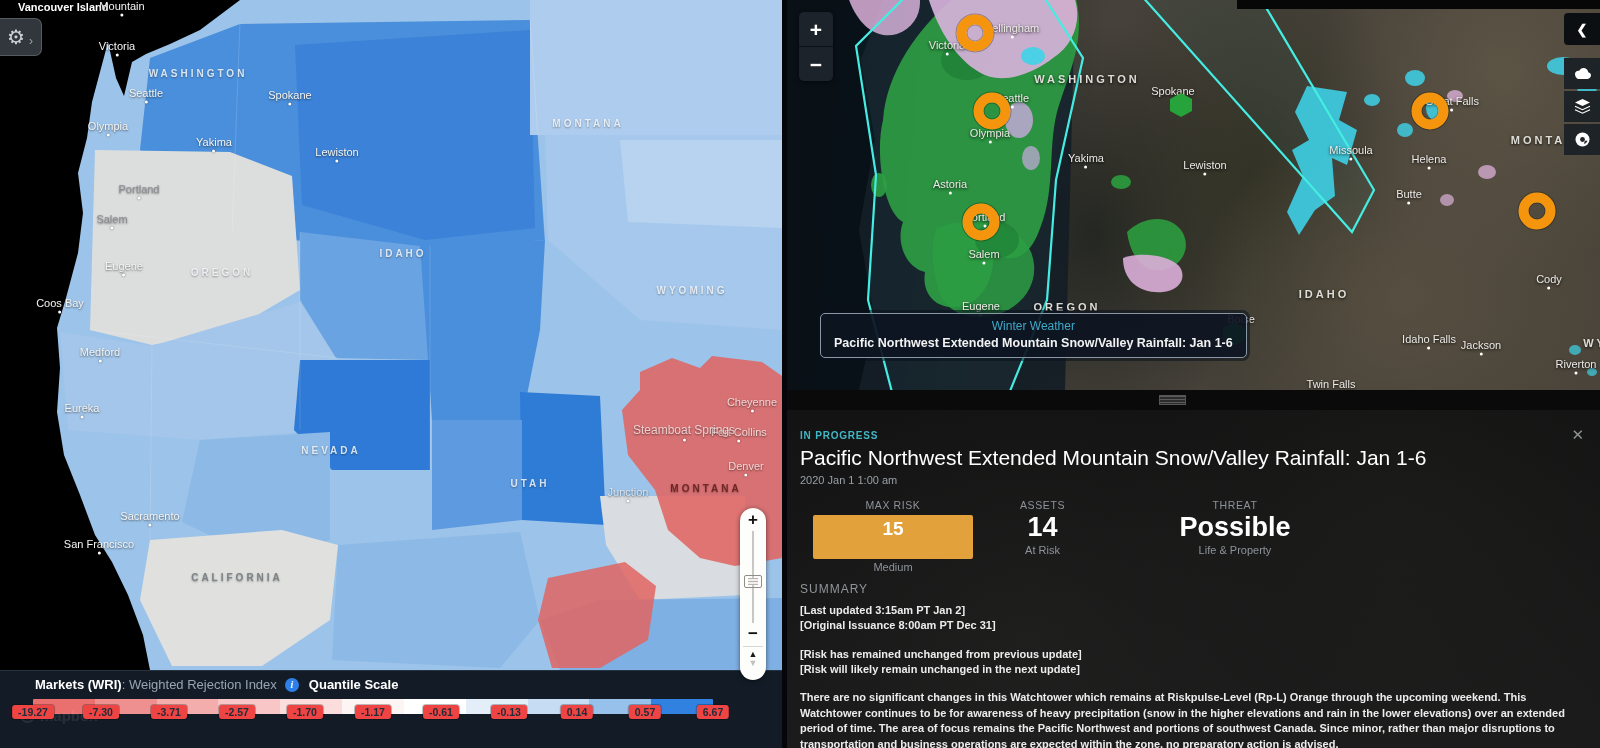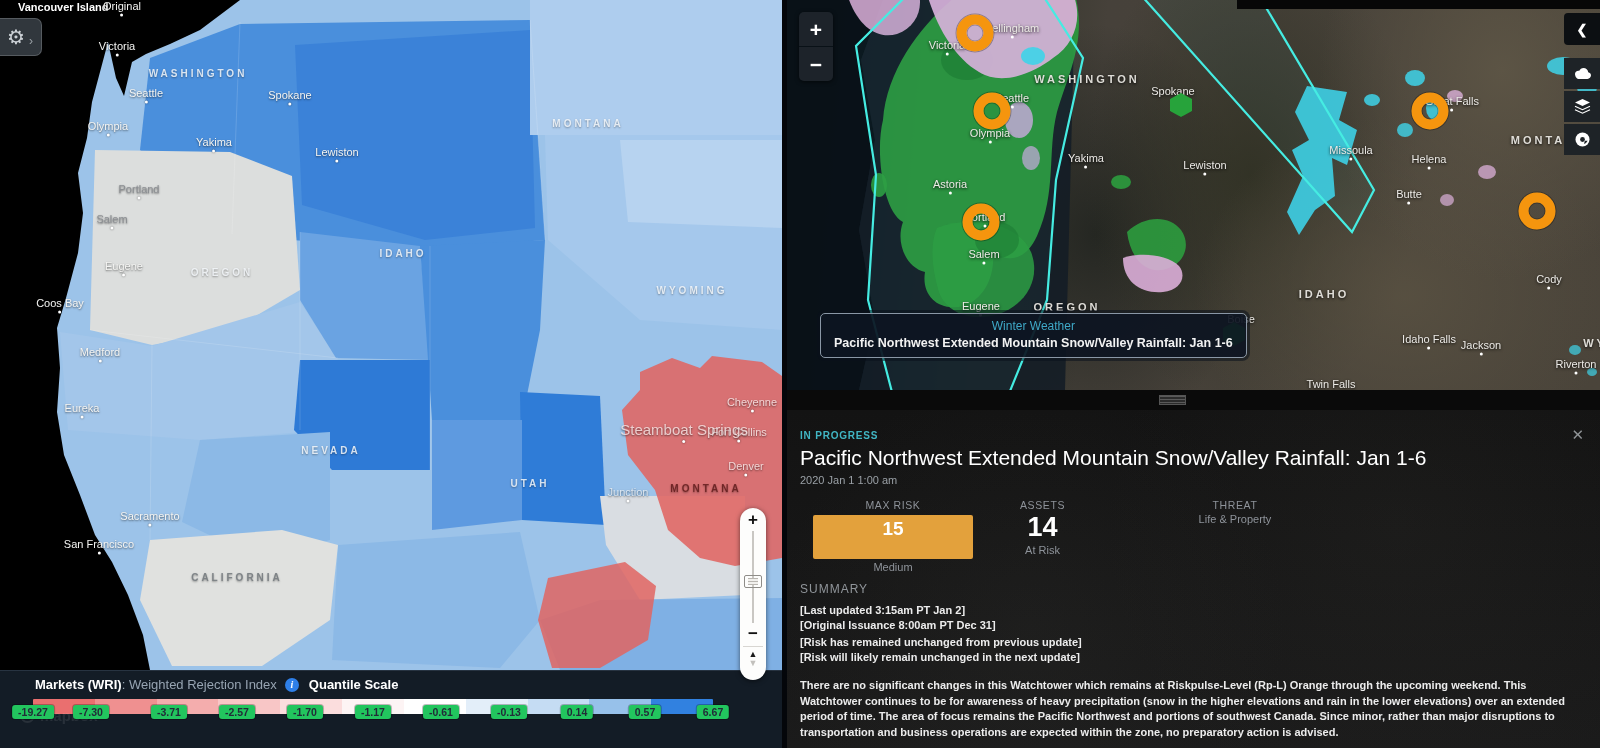--- a/index.html
+++ b/index.html
@@ -31,21 +31,21 @@
 
   
   .legend{position:absolute;left:0;right:0;bottom:0;height:78px;background:#131c26;z-index:5;border-top:1px solid #273341;}
   .legend-title{position:absolute;left:35px;top:6px;display:flex;align-items:center;font-size:13px;color:#fff;white-space:nowrap;}
   .legend-title .b{font-weight:bold;}
   .legend-title .rest{color:#97a4b2;}
   .info-icon{width:14px;height:14px;border-radius:50%;background:#2e7fe8;color:#fff;font:italic bold 10px/14px "Liberation Serif",serif;text-align:center;margin:0 10px 0 8px;cursor:pointer;}
   .scale-name{font-weight:bold;color:#fff;}
   .cbar{position:absolute;left:33px;top:28px;width:680px;height:15px;display:flex;border-radius:1px;overflow:hidden;}
   .cbar span{flex:1;}
-  .tick{position:absolute;top:34px;transform:translateX(-50%);background:#22c55e;color:#222c38;font-size:10.5px;font-weight:bold;padding:1px 6px;border-radius:3px;box-shadow:0 0 0 1px rgba(0,0,0,.25);white-space:nowrap;z-index:6;}
+  .tick{position:absolute;top:34px;transform:translateX(-50%);background:#ef4444;color:#222c38;font-size:10.5px;font-weight:bold;padding:1px 6px;border-radius:3px;box-shadow:0 0 0 1px rgba(0,0,0,.25);white-space:nowrap;z-index:6;}
   .watermark{position:absolute;left:20px;top:36px;display:flex;align-items:center;gap:5px;color:rgba(255,255,255,.09);font-size:15px;font-weight:bold;z-index:4;}
   .watermark i{width:15px;height:15px;border:2px solid rgba(255,255,255,.09);border-radius:50%;}
 
   .v-div{width:5px;height:748px;background:#04060a;}
 
   
   .right-panel{width:813px;height:748px;display:flex;flex-direction:column;position:relative;}
   .sat-map{height:390px;position:relative;overflow:hidden;background-color:#463f33;
     background-image:
       radial-gradient(ellipse 260px 300px at 88% 18%, rgba(94,86,70,.9), transparent 70%),
@@ -88,21 +88,21 @@
   .stat .val{font-size:27px;font-weight:bold;color:#fff;margin-top:1px;line-height:30px;}
   .stat .sub{font-size:11px;color:#8e939a;margin-top:2px;}
   .badge{height:44px;line-height:28px;border-radius:2px;font-size:19px;font-weight:bold;color:#fff;margin-top:4px;}
   .s0{left:13px;width:160px;}
   .s1{left:165px;width:155px;}
   .s2{left:330px;width:210px;}
   .s3{left:560px;width:210px;}
   .sum-h{margin-top:23px;font-size:12px;letter-spacing:1px;color:#90959a;}
   .sline{font-size:11px;font-weight:bold;color:#ececec;line-height:15px;}
   .gap1{margin-top:7px;}
-  .gap2{margin-top:2px;}
+  .gap2{margin-top:14px;}
   .para{margin-top:13px;font-size:11px;color:#ececec;line-height:15.5px;font-weight:bold;max-width:786px;}
 </style>
 </head>
 <body>
 
 <div class="app">
 
   <div class="left-panel">
     <svg class="choro" viewBox="0 0 782 670" preserveAspectRatio="none">
       <rect width="782" height="670" fill="#000"></rect>
@@ -134,39 +134,39 @@
     <span class="st" style="left:198px;top:73px">WASHINGTON</span>
     <span class="st" style="left:588px;top:123px">MONTANA</span>
     <span class="st" style="left:222px;top:272px">OREGON</span>
     <span class="st" style="left:403px;top:253px">IDAHO</span>
     <span class="st" style="left:692px;top:290px">WYOMING</span>
     <span class="st" style="left:331px;top:450px">NEVADA</span>
     <span class="st" style="left:530px;top:483px">UTAH</span>
     <span class="st" style="left:706px;top:488px;color:rgba(90,20,20,.75)">MONTANA</span>
     <span class="st" style="left:237px;top:577px;color:rgba(120,125,130,.9)">CALIFORNIA</span>
 
-    <span class="ct" style="left:122px;top:8px">Original</span>
+    <span class="ct" style="left:122px;top:8px">Mountain</span>
     <span class="ct" style="left:117px;top:48px">Victoria</span>
     <span class="ct" style="left:146px;top:95px">Seattle</span>
     <span class="ct" style="left:108px;top:128px">Olympia</span>
     <span class="ct" style="left:139px;top:191px;color:#8d9094">Portland</span>
     <span class="ct" style="left:112px;top:221px;color:#8d9094">Salem</span>
     <span class="ct" style="left:124px;top:268px">Eugene</span>
     <span class="ct" style="left:60px;top:305px">Coos Bay</span>
     <span class="ct" style="left:100px;top:354px">Medford</span>
     <span class="ct" style="left:82px;top:410px">Eureka</span>
     <span class="ct" style="left:150px;top:518px">Sacramento</span>
     <span class="ct" style="left:99px;top:546px">San Francisco</span>
     <span class="ct" style="left:214px;top:144px">Yakima</span>
     <span class="ct" style="left:337px;top:154px">Lewiston</span>
     <span class="ct" style="left:290px;top:97px">Spokane</span>
     <span class="ct" style="left:752px;top:404px;color:rgba(255,235,235,.85)">Cheyenne</span>
     <span class="ct" style="left:739px;top:434px;color:rgba(255,235,235,.85)">Fort Collins</span>
     <span class="ct" style="left:746px;top:468px;color:rgba(255,235,235,.85)">Denver</span>
-    <span class="ct" style="left:684px;top:432px;font-size:15px;color:rgba(255,235,235,.8)">Steamboat Springs</span>
+    <span class="ct" style="left:684px;top:432px;font-size:12px;color:rgba(255,235,235,.8)">Steamboat Springs</span>
     <span class="ct" style="left:628px;top:494px;color:rgba(240,245,250,.8)">Junction</span>
 
     <div class="gear-panel">
       <span class="gear-glyph">⚙</span>
       <span class="panel-chevron">›</span>
     </div>
 
     <div class="lslider">
       <span class="plus">+</span>
       <div class="ltrack">
@@ -199,21 +199,21 @@
         <span style="background-color: rgb(248, 198, 198);"></span>
         <span style="background-color: rgb(251, 221, 221);"></span>
         <span style="background-color: rgb(253, 244, 244);"></span>
         <span style="background-color: rgb(255, 255, 255);"></span>
         <span style="background-color: rgb(227, 238, 249);"></span>
         <span style="background-color: rgb(197, 220, 243);"></span>
         <span style="background-color: rgb(151, 193, 234);"></span>
         <span style="background-color: rgb(49, 129, 224);"></span>
       </div>
       <span class="tick" style="left:33px">-19.27</span>
-      <span class="tick" style="left:91px">-7.30</span>
+      <span class="tick" style="left:101px">-7.30</span>
       <span class="tick" style="left:169px">-3.71</span>
       <span class="tick" style="left:237px">-2.57</span>
       <span class="tick" style="left:305px">-1.70</span>
       <span class="tick" style="left:373px">-1.17</span>
       <span class="tick" style="left:441px">-0.61</span>
       <span class="tick" style="left:509px">-0.13</span>
       <span class="tick" style="left:577px">0.14</span>
       <span class="tick" style="left:645px">0.57</span>
       <span class="tick" style="left:713px">6.67</span>
     </div>
@@ -347,20 +347,21 @@
           <div class="badge" style="background-color: rgb(227, 161, 60);">15</div>
           <div class="sub">Medium</div>
         </div>
         <div class="stat s1">
           <div class="lab">ASSETS</div>
           <div class="val">14</div>
           <div class="sub">At Risk</div>
         </div>
         <div class="stat s2">
           <div class="lab">THREAT</div>
+          <div class="val">Possible</div>
           <div class="sub">Life &amp; Property</div>
         </div>
       </div>
 
       <div class="sum-h">SUMMARY</div>
       <div class="sline gap1">[Last updated 3:15am PT Jan 2]</div>
       <div class="sline">[Original Issuance 8:00am PT Dec 31]</div>
       <div class="sline gap2">[Risk has remained unchanged from previous update]</div>
       <div class="sline">[Risk will likely remain unchanged in the next update]</div>
       <div class="para">There are no significant changes in this Watchtower which remains at Riskpulse-Level (Rp-L) Orange through the upcoming weekend. This Watchtower continues to be for awareness of heavy precipitation (snow in the higher elevations and rain in the lower elevations) over an extended period of time. The area of focus remains the Pacific Northwest and portions of southwest Canada. Since minor, rather than major disruptions to transportation and business operations are expected within the zone, no preparatory action is advised.</div>

